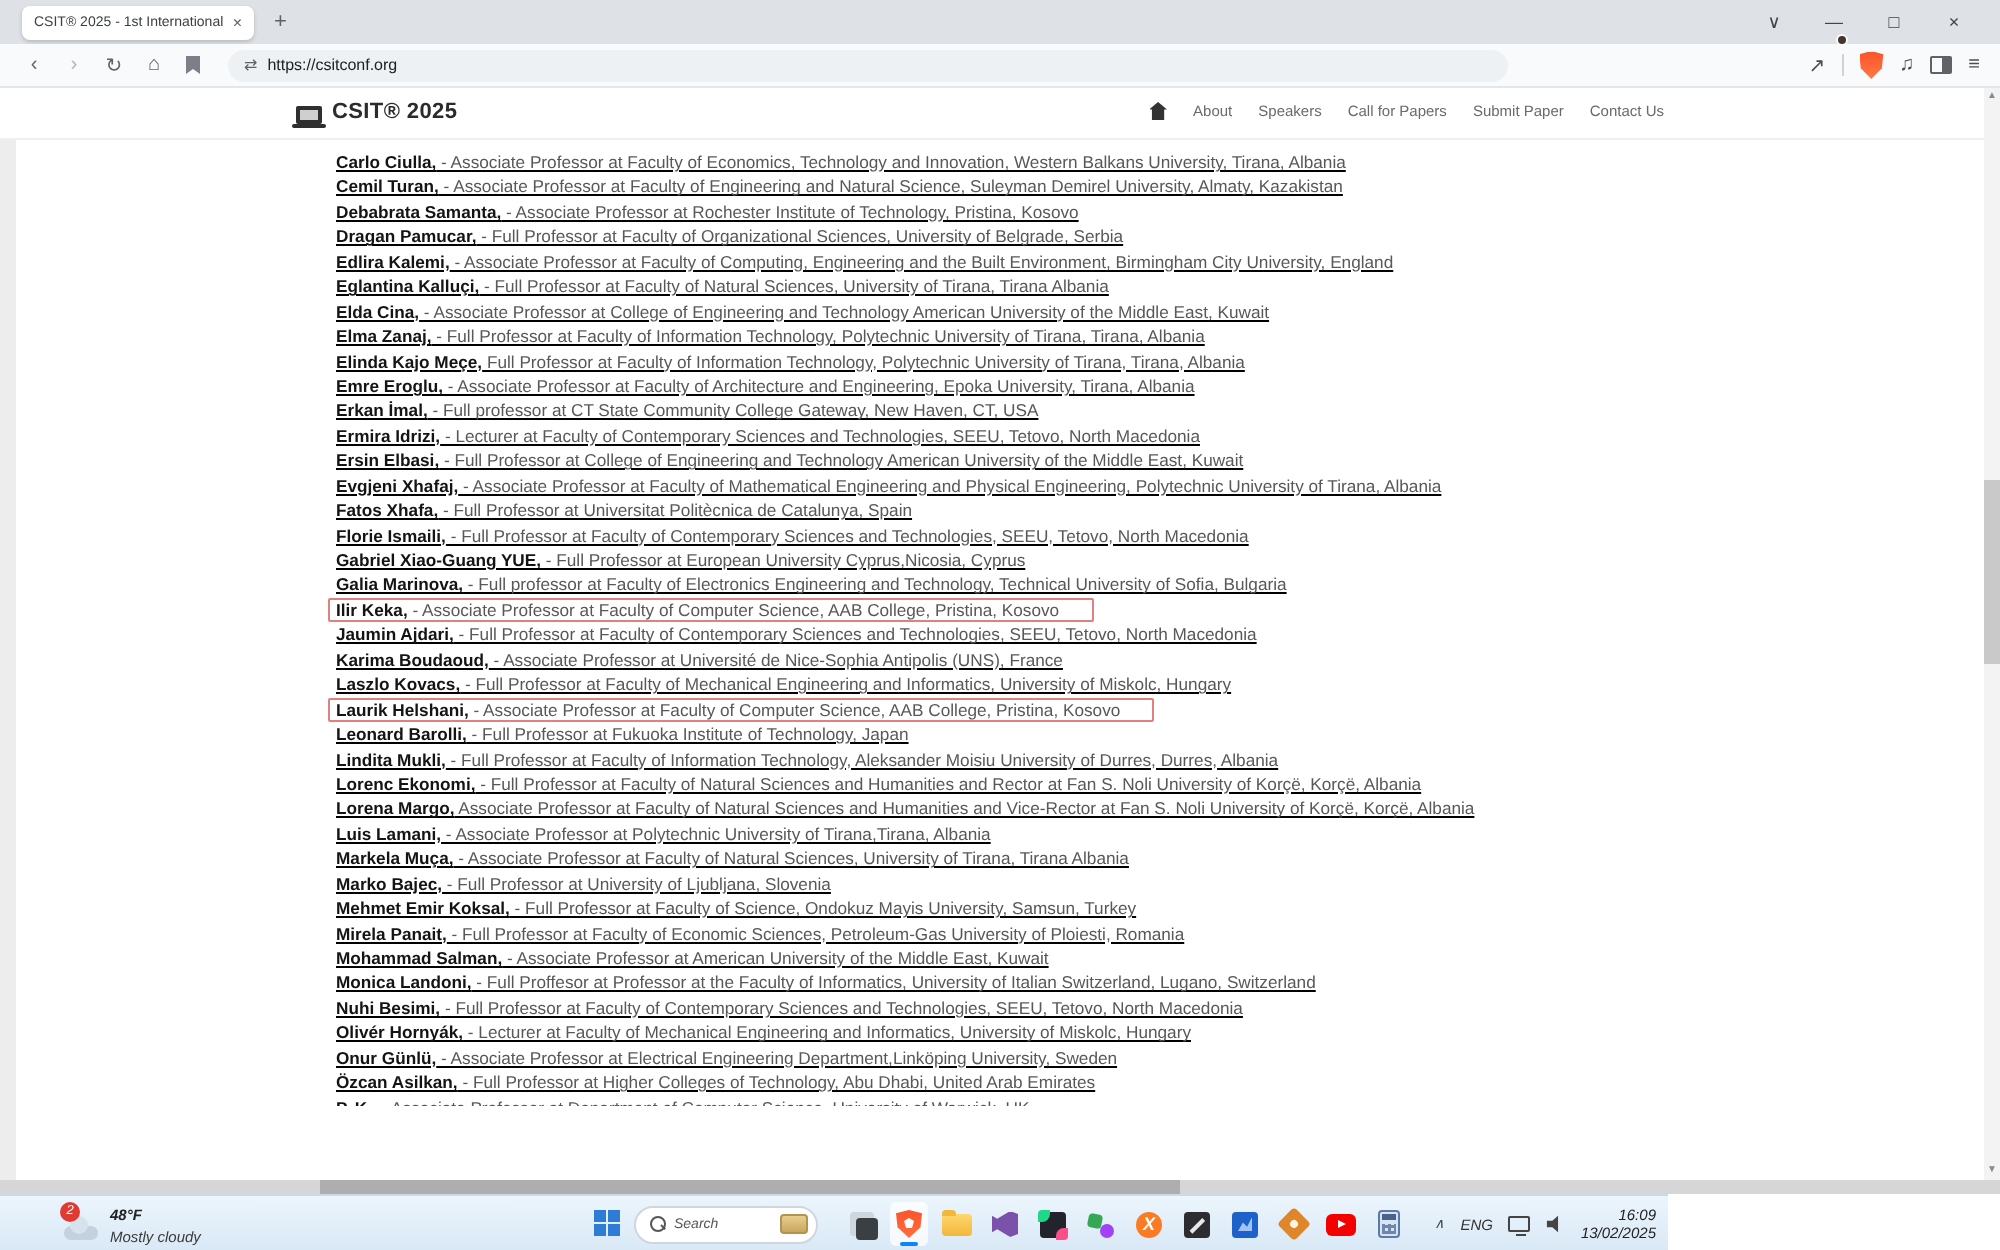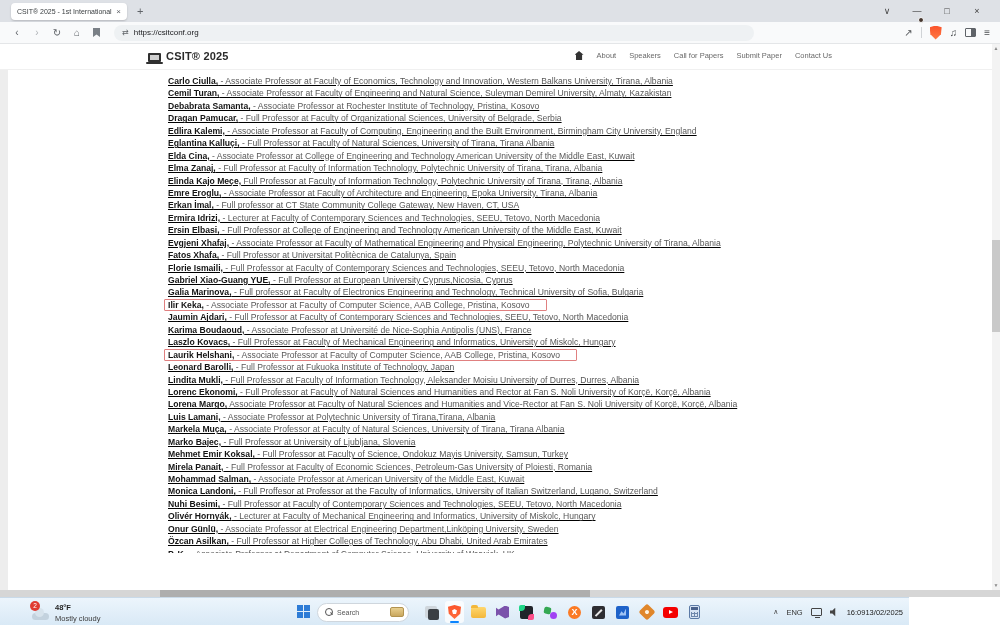--- a/index.html
+++ b/index.html
@@ -55,21 +55,21 @@
 
   
   .vscroll { position:absolute; right:0; top:44px; width:8px; height:546px; background:#f3f3f3; z-index:5; }
   .vscroll .arr { width:8px; height:9px; font-size:5px; color:#8a8a8a; text-align:center; line-height:9px; }
   .vscroll .arr.down { position:absolute; bottom:0; }
   .vthumb { position:absolute; top:196px; left:0; width:8px; height:92px; background:#c9c9c9; }
   .hscroll { position:absolute; left:0; top:590px; width:1000px; height:7px; background:#d6d6d6; z-index:5; }
   .hthumb { position:absolute; left:160px; top:0; width:430px; height:7px; background:#aeaeae; }
 
   
-  .taskbar { position:absolute; left:0; bottom:0; width:909px; height:28px; background:linear-gradient(180deg,#ecf5fc,#d9e9f6); border-top:1px solid #c9dae9; z-index:10; }
+  .taskbar { position:absolute; left:0; bottom:0; width:834px; height:28px; background:linear-gradient(180deg,#ecf5fc,#d9e9f6); border-top:1px solid #c9dae9; z-index:10;font-style:italic; }
   .weather { position:absolute; left:30px; top:3px; display:flex; align-items:flex-start; gap:5px; }
   .cloud { position:relative; width:20px; height:13px; margin-top:6px; }
   .cloud::before { content:""; position:absolute; left:2px; bottom:0; width:17px; height:7px; background:#c3d2de; border-radius:4px; }
   .cloud::after { content:""; position:absolute; left:5px; bottom:3px; width:9px; height:9px; background:#d7e3ec; border-radius:50%; }
   .wbadge { position:absolute; top:-6px; left:0; width:10px; height:10px; border-radius:50%; background:#e03b32; color:#fff; font-size:6.5px; line-height:10px; text-align:center; z-index:2; }
   .wtxt { display:flex; flex-direction:column; margin-top:2px; }
   .wtemp { font-size:7.5px; font-weight:bold; color:#222; }
   .wcond { font-size:7.5px; color:#3b3b3b; margin-top:2px; }
   .centerbar { position:absolute; left:297px; top:0; height:28px; display:flex; align-items:center; gap:6px; }
   .winlogo { width:14px; height:14px; display:grid; grid-template-columns:6px 6px; grid-template-rows:6px 6px; gap:1.4px; }
@@ -109,21 +109,21 @@
   .youtube-icon::after { content:""; position:absolute; left:6px; top:3px; width:0; height:0; border-left:4px solid #fff; border-top:2.5px solid transparent; border-bottom:2.5px solid transparent; }
   .calculator-icon { width:11px; height:14px; background:#d7e4f4; border:1px solid #5b7aa6; border-radius:2px; position:relative; }
   .calculator-icon::before { content:""; position:absolute; left:1px; top:1px; right:1px; height:3px; background:#49618b; }
   .calculator-icon::after { content:""; position:absolute; left:1px; top:6px; width:7px; height:5px; background:repeating-linear-gradient(90deg,#6e87ab 0 1.5px,transparent 1.5px 3px), repeating-linear-gradient(0deg,#6e87ab 0 1.5px,transparent 1.5px 3px); }
   .tray { position:absolute; right:6px; top:0; height:28px; display:flex; align-items:center; gap:8px; }
   .tray .chev { font-size:7px; color:#444; }
   .tray .lang { font-size:7.5px; color:#333; }
   .net-ico { width:11px; height:8px; border:1px solid #444; border-radius:1px; position:relative; }
   .net-ico::after { content:""; position:absolute; left:3px; bottom:-3px; width:5px; height:1.2px; background:#444; }
   .spk-ico { width:9px; height:9px; background:#444; clip-path:polygon(0 32%,30% 32%,62% 4%,62% 96%,30% 68%,0 68%); }
-  .clockcol { display:flex; flex-direction:row; align-items:flex-end; line-height:9px; }
+  .clockcol { display:flex; flex-direction:column; align-items:flex-end; line-height:9px; }
   .clockcol .t { font-size:7.5px; color:#222; }
   .clockcol .d { font-size:7.5px; color:#222; }
 </style>
 </head>
 <body>
 
 <div class="screen">
 
   <div class="tabstrip">
     <div class="tab">

